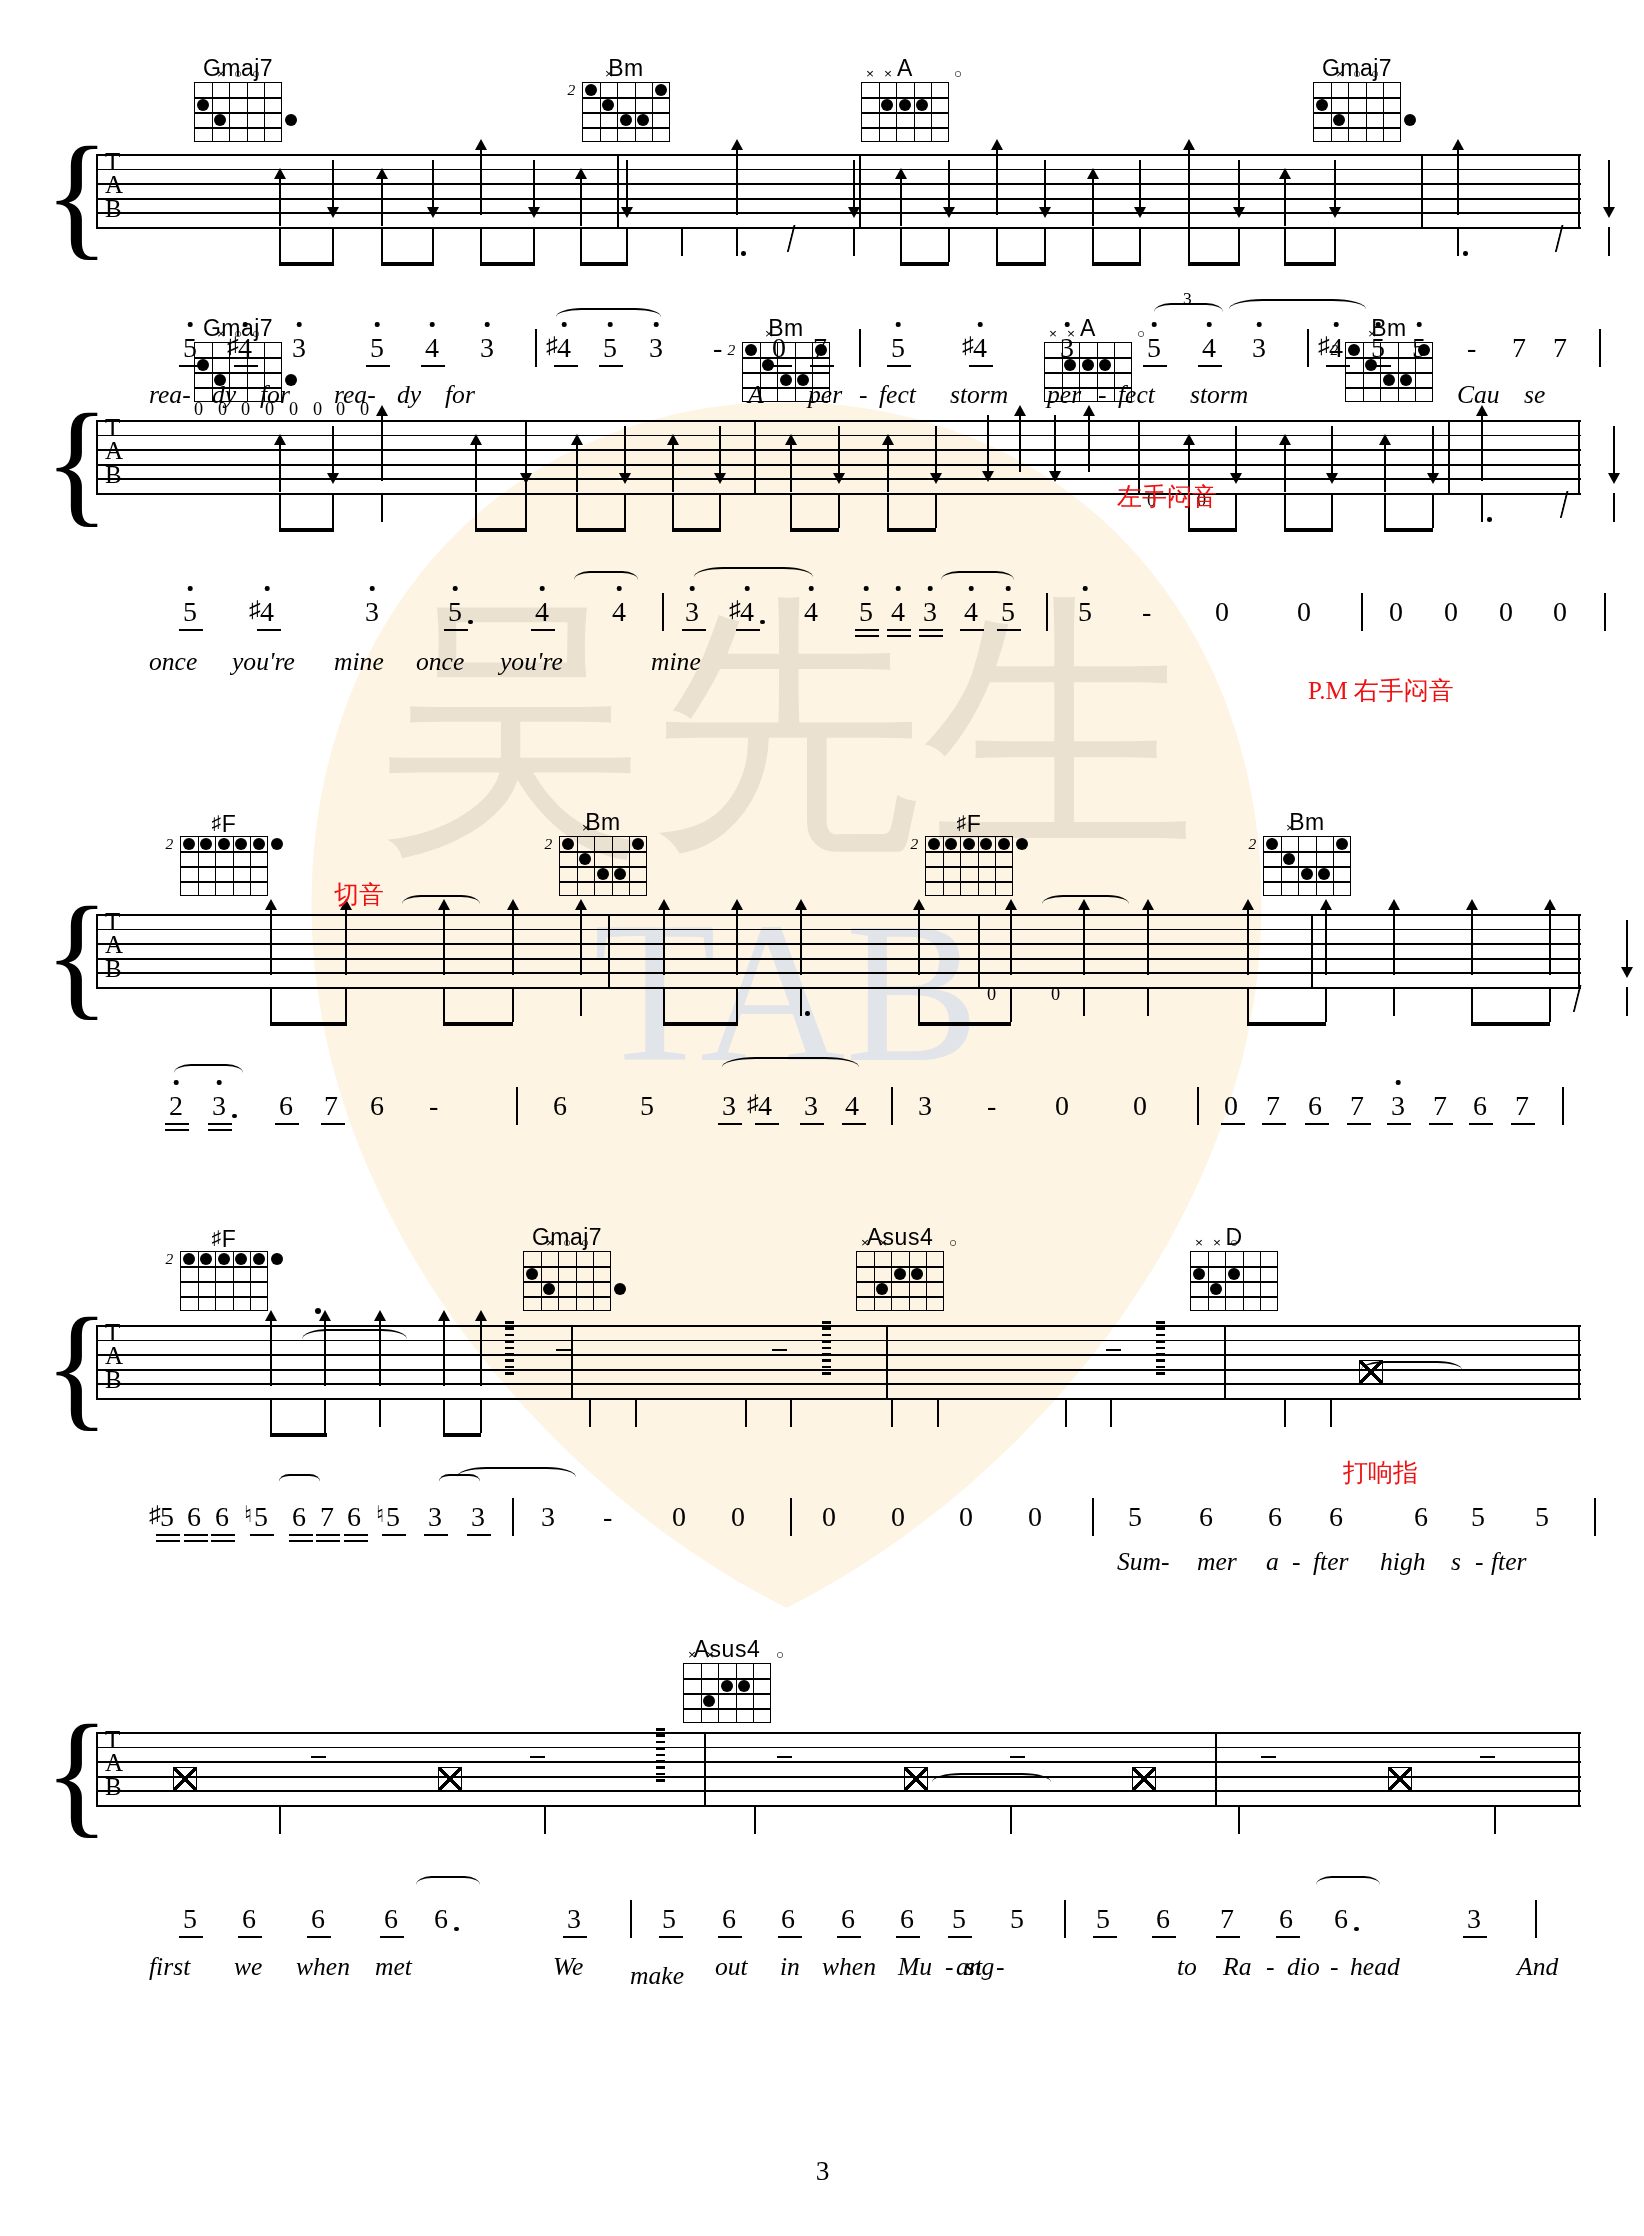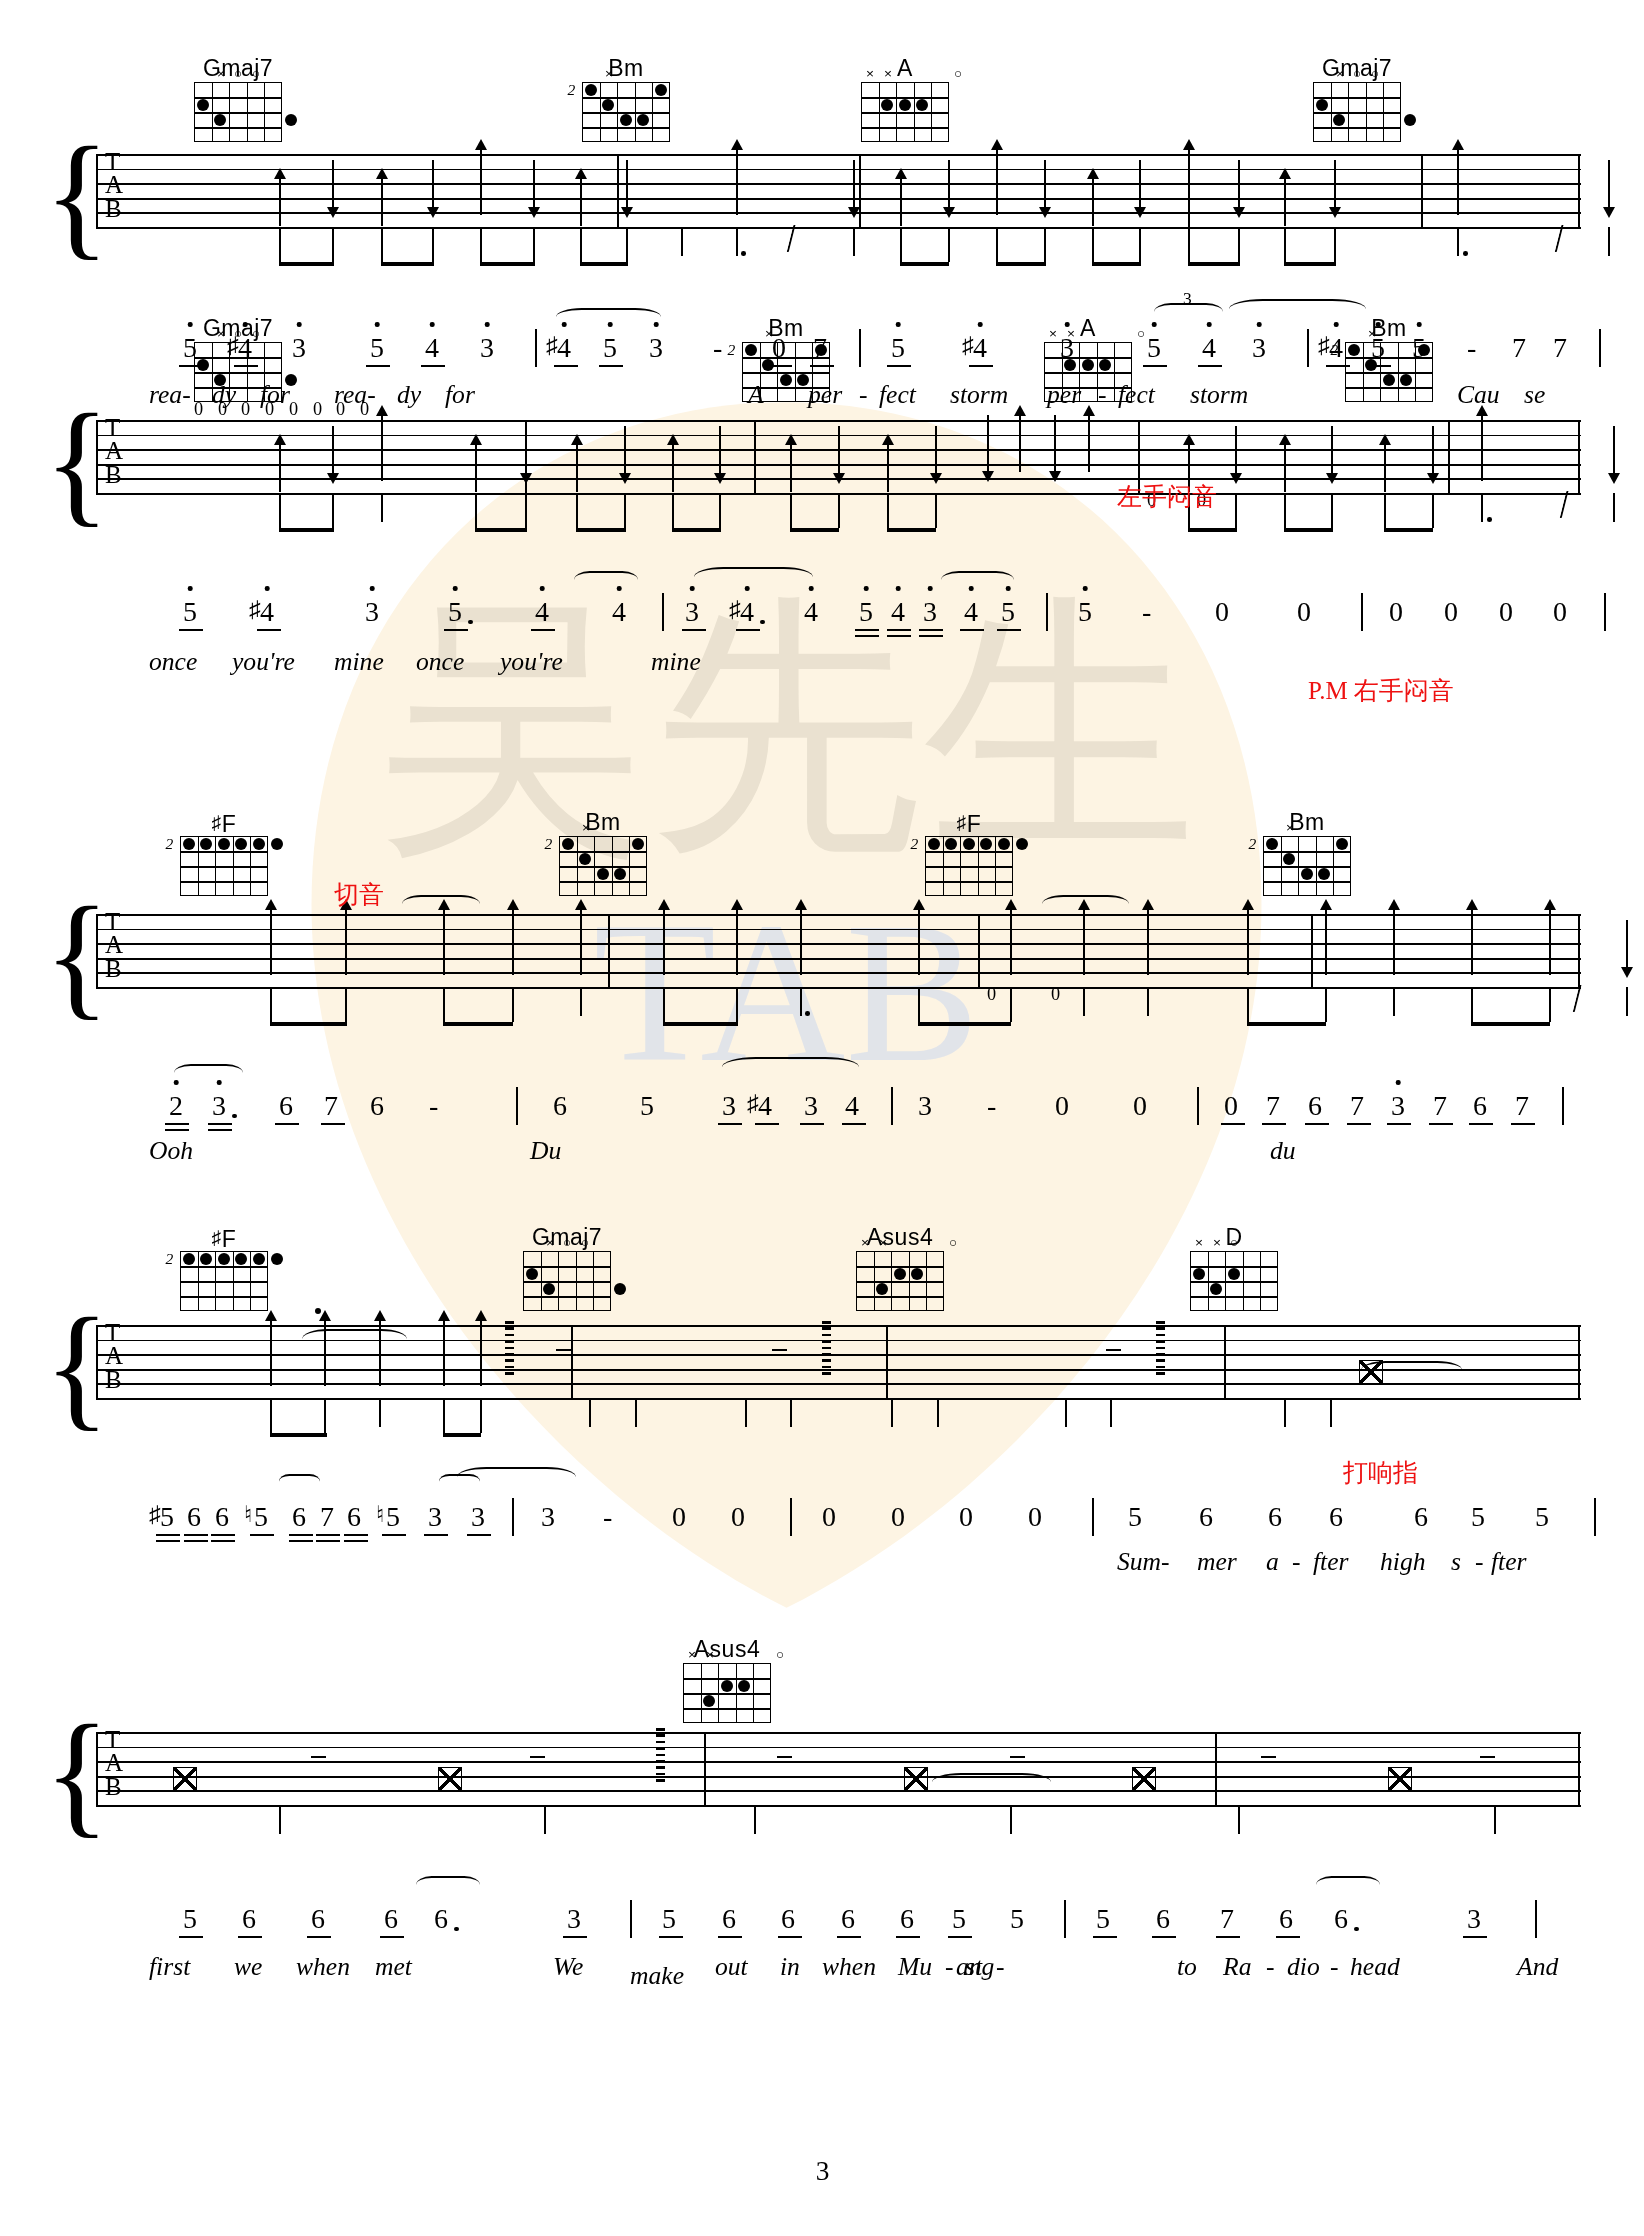--- a/index.html
+++ b/index.html
@@ -528,25 +528,20 @@
       <span class="num" style="left:1391px;top:0;"><span class="hi"></span>3</span>
       <div class="uline" style="left:1387px;top:31px;width:24px;"></div>
       <span class="num" style="left:1433px;top:0;">7</span>
       <div class="uline" style="left:1429px;top:31px;width:24px;"></div>
       <span class="num" style="left:1473px;top:0;">6</span>
       <div class="uline" style="left:1469px;top:31px;width:24px;"></div>
       <span class="num" style="left:1515px;top:0;">7</span>
       <div class="uline" style="left:1511px;top:31px;width:24px;"></div>
       <div style="position:absolute;left:1562px;top:-5.5px;width:1.8px;height:38px;background:#000;"></div>
     </div>
-    <div style="position:absolute;left:0;top:1138px;width:1645px;height:31px;">
-      <span class="lyric" style="left:149px;top:0;">Ooh</span>
-      <span class="lyric" style="left:530px;top:0;">Du</span>
-      <span class="lyric" style="left:1270px;top:0;">du</span>
-    </div>
     <div class="chord" style="left:169px;top:1224px;"><div class="cname"><span class="acc">♯</span>F</div><div class="grid-wrap" style="width:88px;height:60px;"><div style="position:absolute;left:0;top:0;width:88px;height:60px;border:1.6px solid #000;box-sizing:border-box;"></div><div style="position:absolute;left:17.5px;top:0;width:1.4px;height:60px;background:#000;"></div><div style="position:absolute;left:35px;top:0;width:1.4px;height:60px;background:#000;"></div><div style="position:absolute;left:53px;top:0;width:1.4px;height:60px;background:#000;"></div><div style="position:absolute;left:70px;top:0;width:1.4px;height:60px;background:#000;"></div><div style="position:absolute;left:0;top:15px;width:88px;height:1.4px;background:#000;"></div><div style="position:absolute;left:0;top:30px;width:88px;height:1.4px;background:#000;"></div><div style="position:absolute;left:0;top:45px;width:88px;height:1.4px;background:#000;"></div><span class="fretnum">2</span><span class="dot" style="left:91px;top:1.6px;"></span><span class="dot" style="left:73px;top:1.6px;"></span><span class="dot" style="left:55px;top:1.6px;"></span><span class="dot" style="left:38px;top:1.6px;"></span><span class="dot" style="left:20.4px;top:1.6px;"></span><span class="dot" style="left:2.8px;top:1.6px;"></span></div></div>
     <div class="chord" style="left:512px;top:1224px;"><div class="cname">Gmaj7</div><div class="grid-wrap" style="width:88px;height:60px;"><div style="position:absolute;left:0;top:0;width:88px;height:60px;border:1.6px solid #000;box-sizing:border-box;"></div><div style="position:absolute;left:17.5px;top:0;width:1.4px;height:60px;background:#000;"></div><div style="position:absolute;left:35px;top:0;width:1.4px;height:60px;background:#000;"></div><div style="position:absolute;left:53px;top:0;width:1.4px;height:60px;background:#000;"></div><div style="position:absolute;left:70px;top:0;width:1.4px;height:60px;background:#000;"></div><div style="position:absolute;left:0;top:15px;width:88px;height:1.4px;background:#000;"></div><div style="position:absolute;left:0;top:30px;width:88px;height:1.4px;background:#000;"></div><div style="position:absolute;left:0;top:45px;width:88px;height:1.4px;background:#000;"></div><span class="omark" style="left:23px;">×</span><span class="omark" style="left:40px;">○</span><span class="omark" style="left:58px;">○</span><span class="dot" style="left:91px;top:32px;"></span><span class="dot" style="left:20.4px;top:32px;"></span><span class="dot" style="left:2.8px;top:16.7px;"></span></div></div>
     <div class="chord" style="left:845px;top:1224px;"><div class="cname">Asus4</div><div class="grid-wrap" style="width:88px;height:60px;"><div style="position:absolute;left:0;top:0;width:88px;height:60px;border:1.6px solid #000;box-sizing:border-box;"></div><div style="position:absolute;left:17.5px;top:0;width:1.4px;height:60px;background:#000;"></div><div style="position:absolute;left:35px;top:0;width:1.4px;height:60px;background:#000;"></div><div style="position:absolute;left:53px;top:0;width:1.4px;height:60px;background:#000;"></div><div style="position:absolute;left:70px;top:0;width:1.4px;height:60px;background:#000;"></div><div style="position:absolute;left:0;top:15px;width:88px;height:1.4px;background:#000;"></div><div style="position:absolute;left:0;top:30px;width:88px;height:1.4px;background:#000;"></div><div style="position:absolute;left:0;top:45px;width:88px;height:1.4px;background:#000;"></div><span class="omark" style="left:5.1px;">×</span><span class="omark" style="left:23px;">×</span><span class="omark" style="left:93px;">○</span><span class="dot" style="left:55px;top:16.7px;"></span><span class="dot" style="left:38px;top:16.7px;"></span><span class="dot" style="left:20.4px;top:32px;"></span></div></div>
     <div class="chord" style="left:1179px;top:1224px;"><div class="cname">D</div><div class="grid-wrap" style="width:88px;height:60px;"><div style="position:absolute;left:0;top:0;width:88px;height:60px;border:1.6px solid #000;box-sizing:border-box;"></div><div style="position:absolute;left:17.5px;top:0;width:1.4px;height:60px;background:#000;"></div><div style="position:absolute;left:35px;top:0;width:1.4px;height:60px;background:#000;"></div><div style="position:absolute;left:53px;top:0;width:1.4px;height:60px;background:#000;"></div><div style="position:absolute;left:70px;top:0;width:1.4px;height:60px;background:#000;"></div><div style="position:absolute;left:0;top:15px;width:88px;height:1.4px;background:#000;"></div><div style="position:absolute;left:0;top:30px;width:88px;height:1.4px;background:#000;"></div><div style="position:absolute;left:0;top:45px;width:88px;height:1.4px;background:#000;"></div><span class="omark" style="left:5.1px;">×</span><span class="omark" style="left:23px;">×</span><span class="omark" style="left:40px;">○</span><span class="dot" style="left:38px;top:16.7px;"></span><span class="dot" style="left:2.8px;top:16.7px;"></span><span class="dot" style="left:20.4px;top:32px;"></span></div></div>
     <span class="brace" style="left:44px;top:1299px;">{</span>
     <div class="staff" style="left:96px;top:1325px;width:1485px;height:73px;">
       <div class="sline" style="top:0px;width:1485px;"></div>
       <div class="sline" style="top:14.6px;width:1485px;"></div>
       <div class="sline" style="top:29px;width:1485px;"></div>
       <div class="sline" style="top:44px;width:1485px;"></div>

